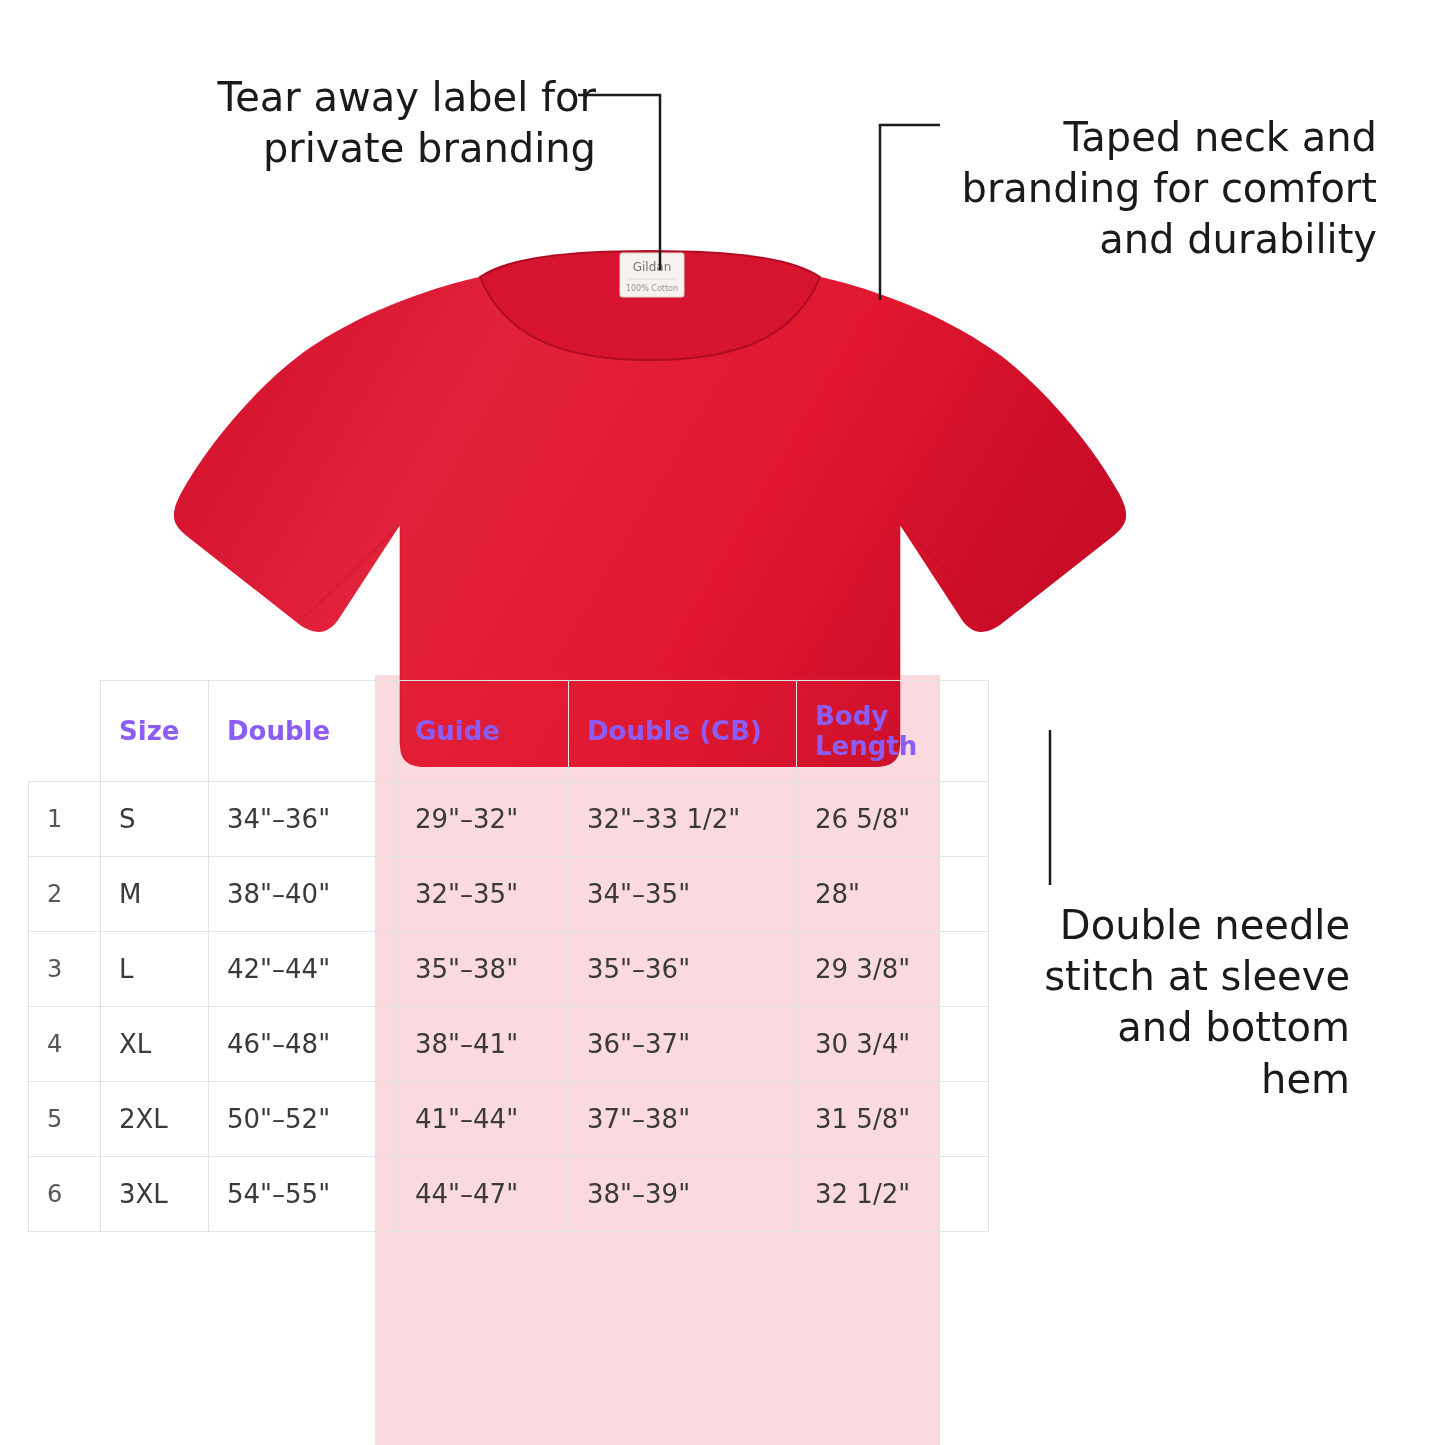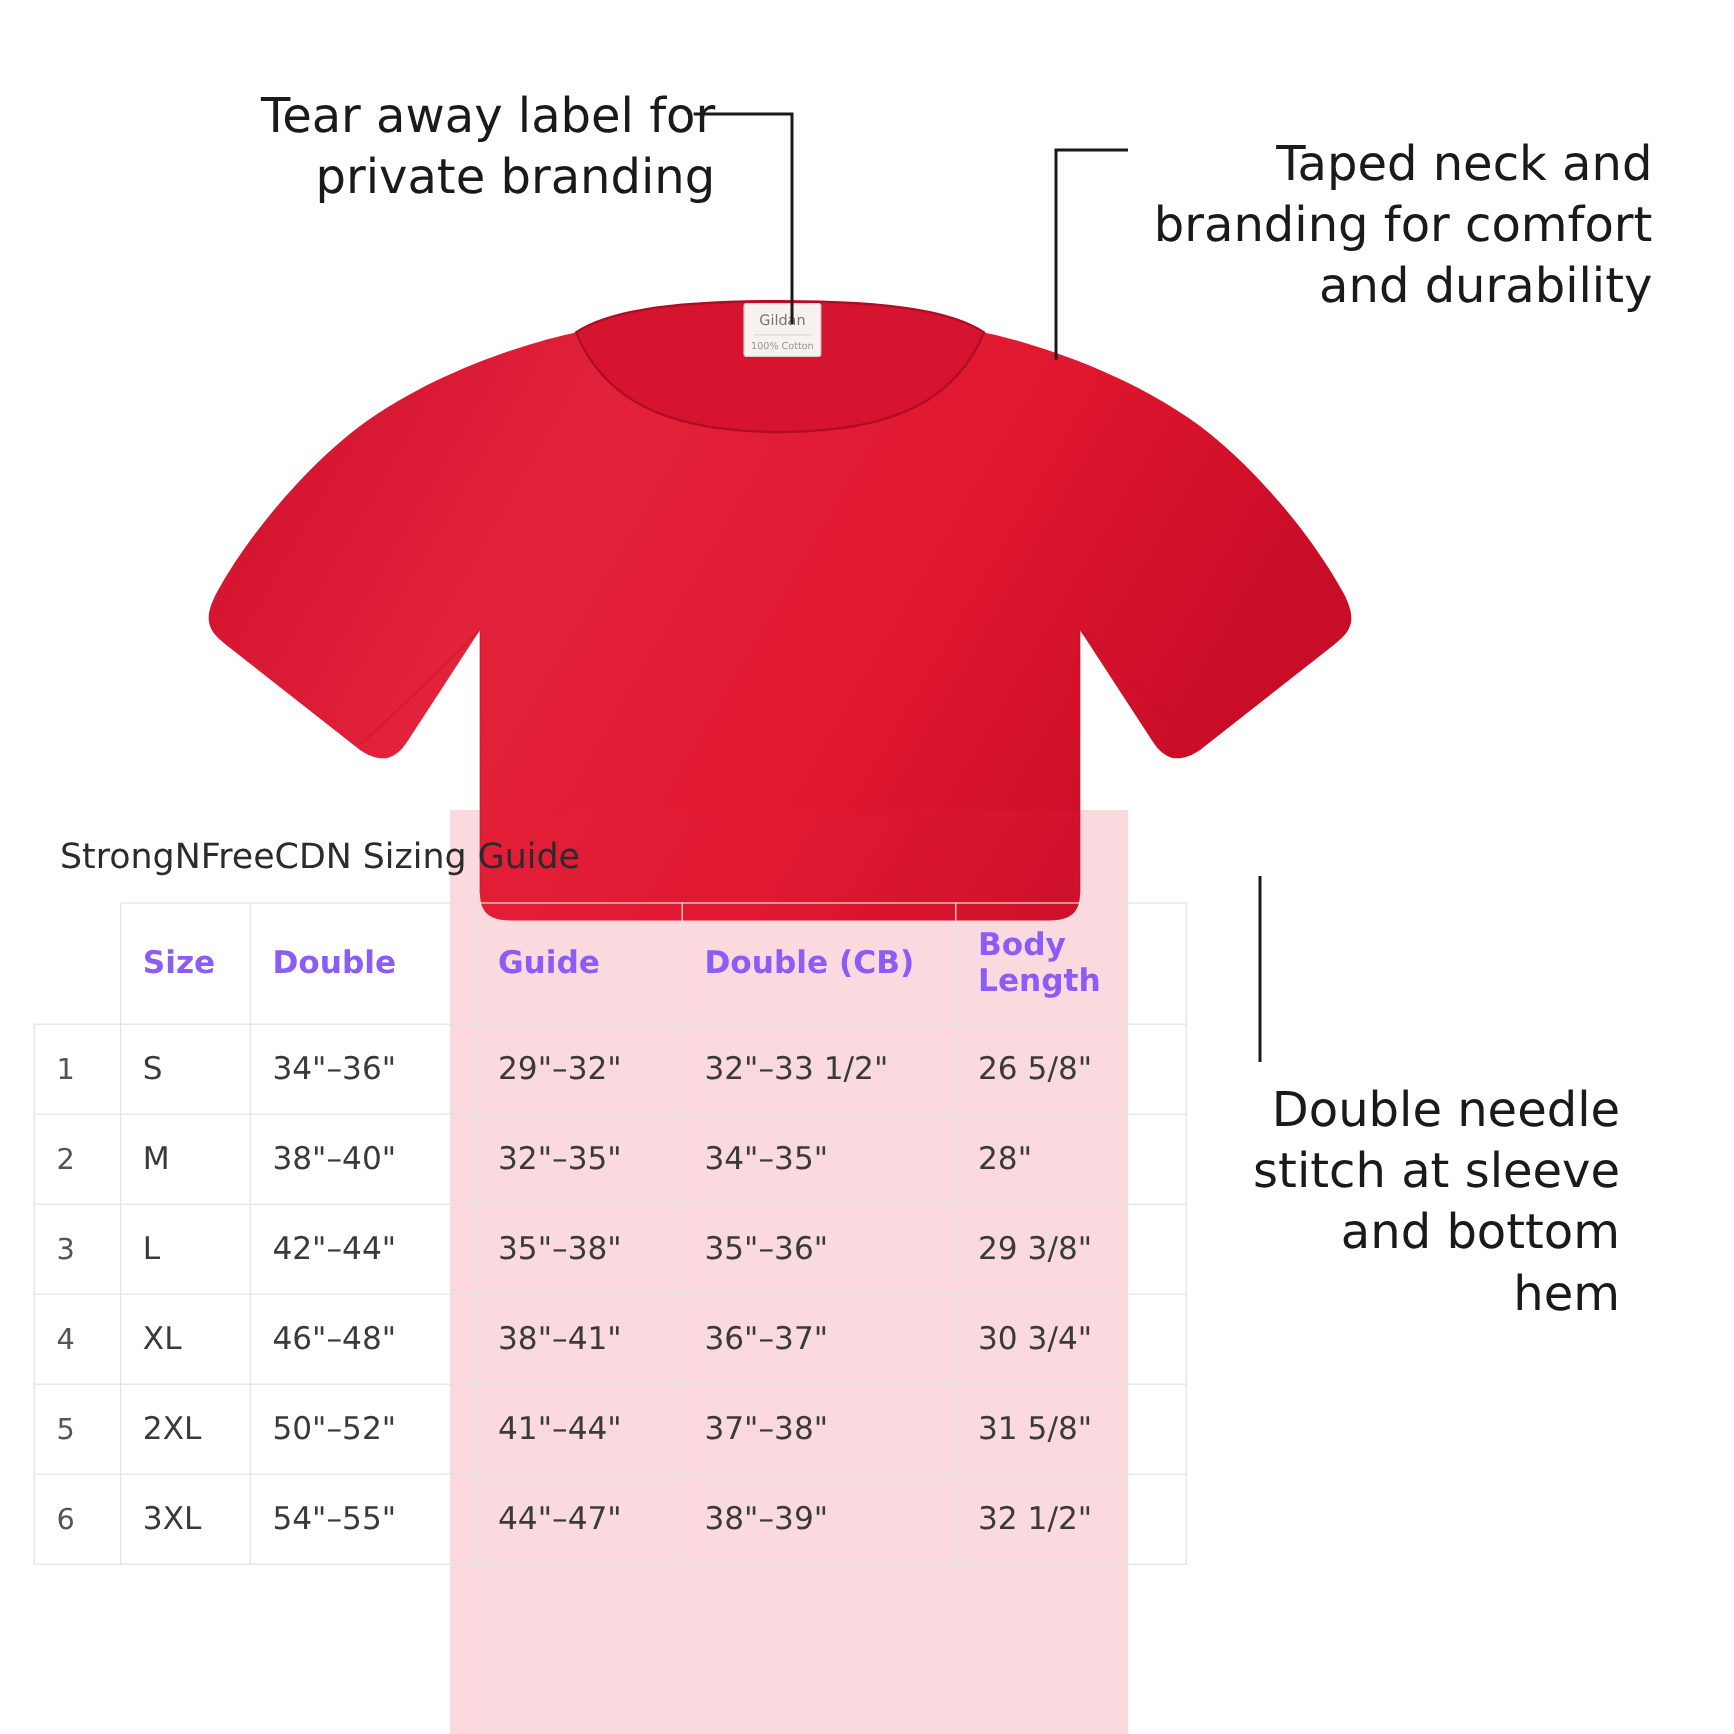--- a/index.html
+++ b/index.html
@@ -203,21 +203,20 @@
 stitch at sleeve
 and bottom
 hem</div>
 
 <div id="white-wash"></div>
 <div id="pink-wash"></div>
 <div id="white-wash-right"></div>
 
 <div id="table-layer">
   <div id="sizing-panel">
-    <div id="sizing-title">StrongNFreeCDN Sizing Guide</div>
     <table class="sizing">
       <colgroup>
         <col class="c-idx">
           <col class="c-size">
           <col class="c-chest">
         <col class="c-waist">
           <col class="c-slv">
           <col class="c-body">
       </colgroup>
       <thead>

